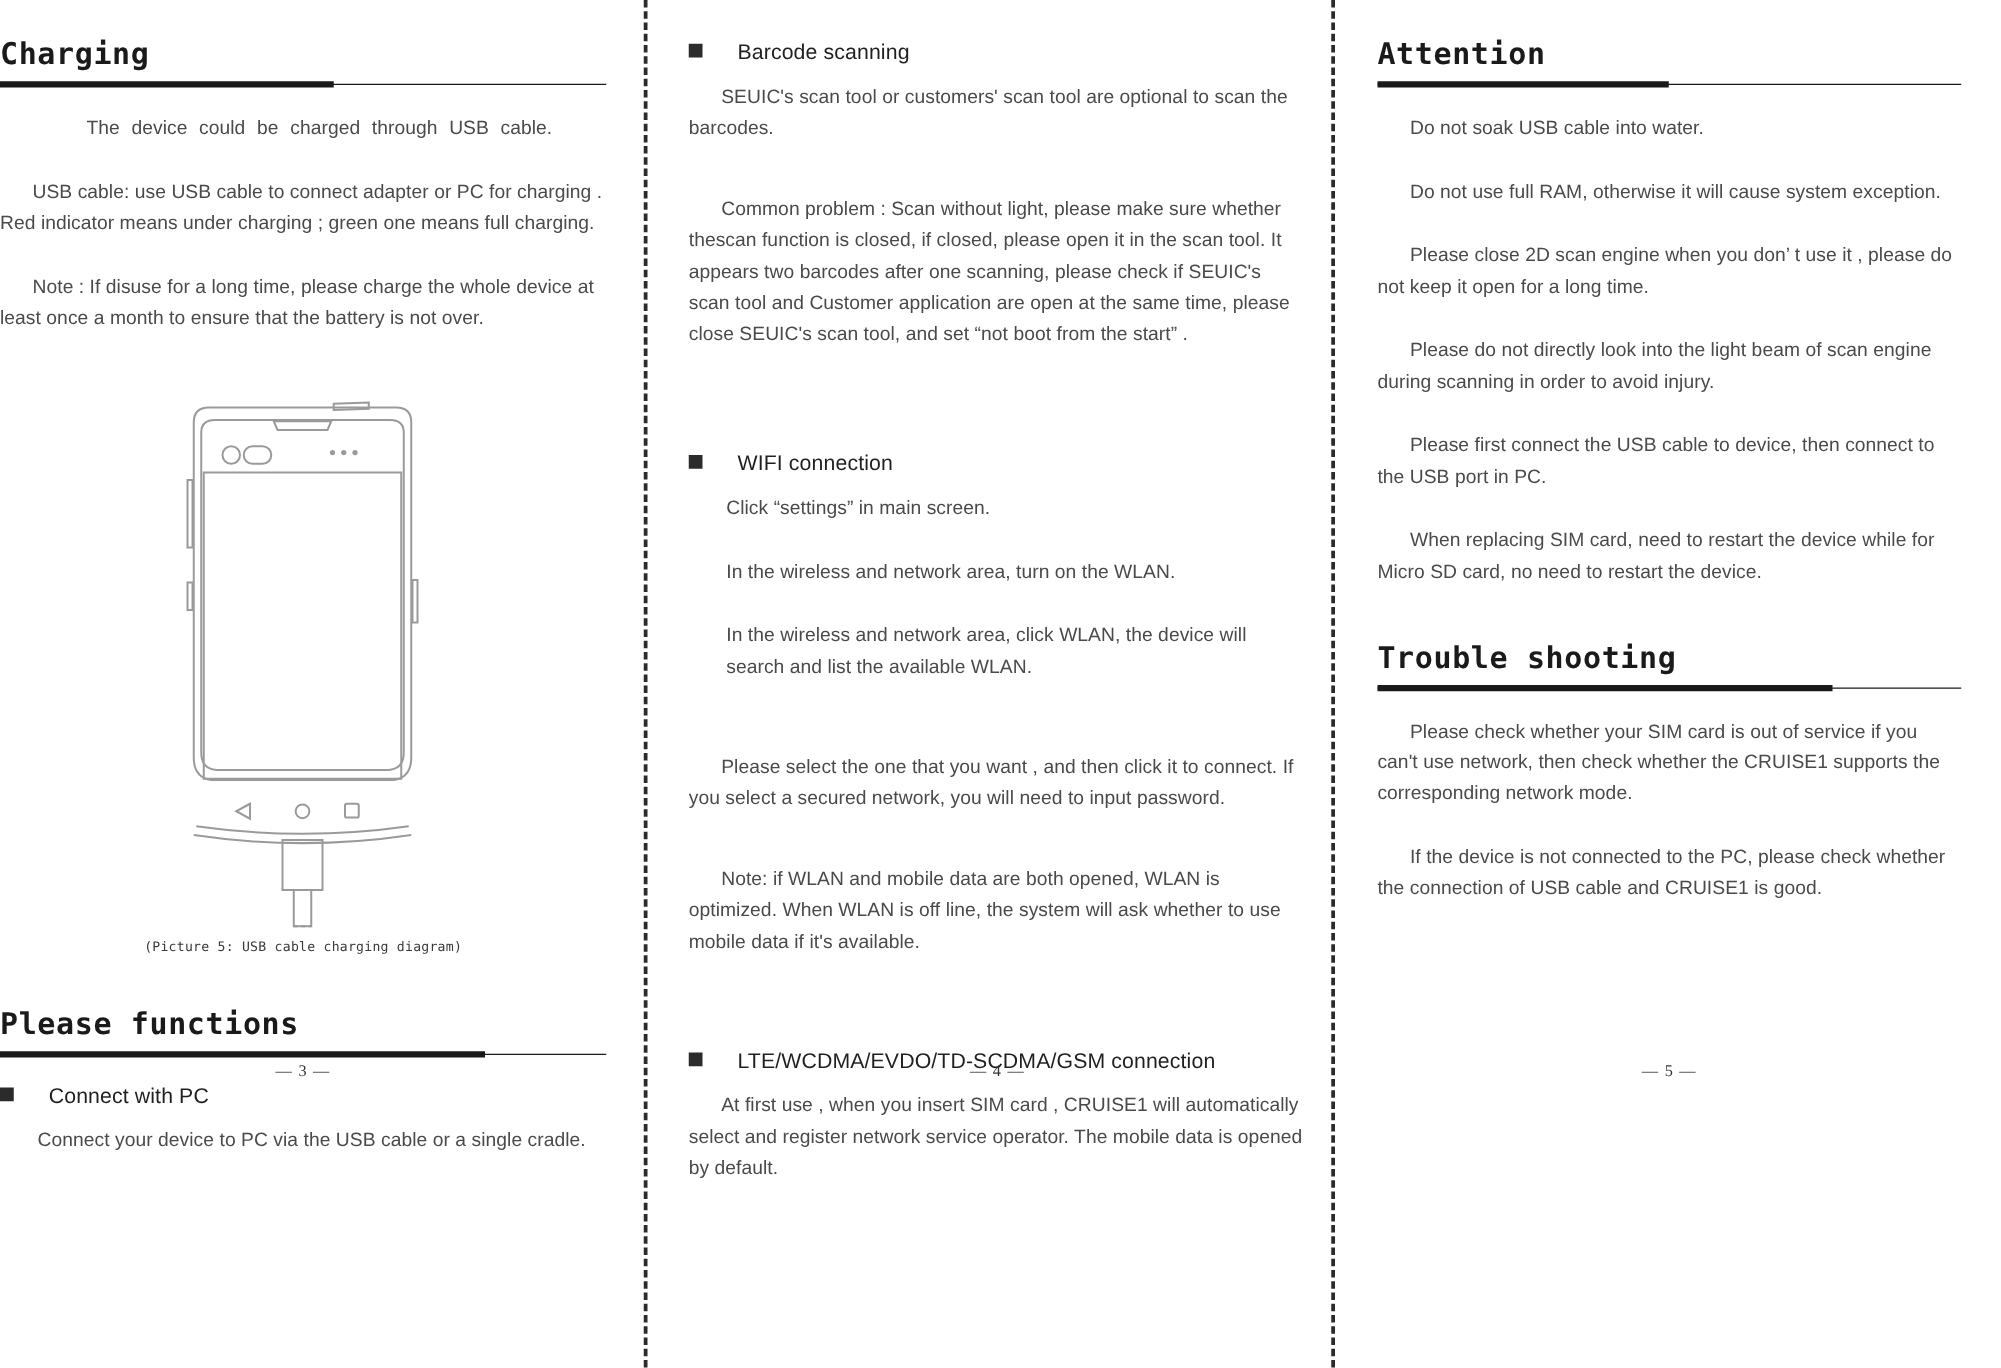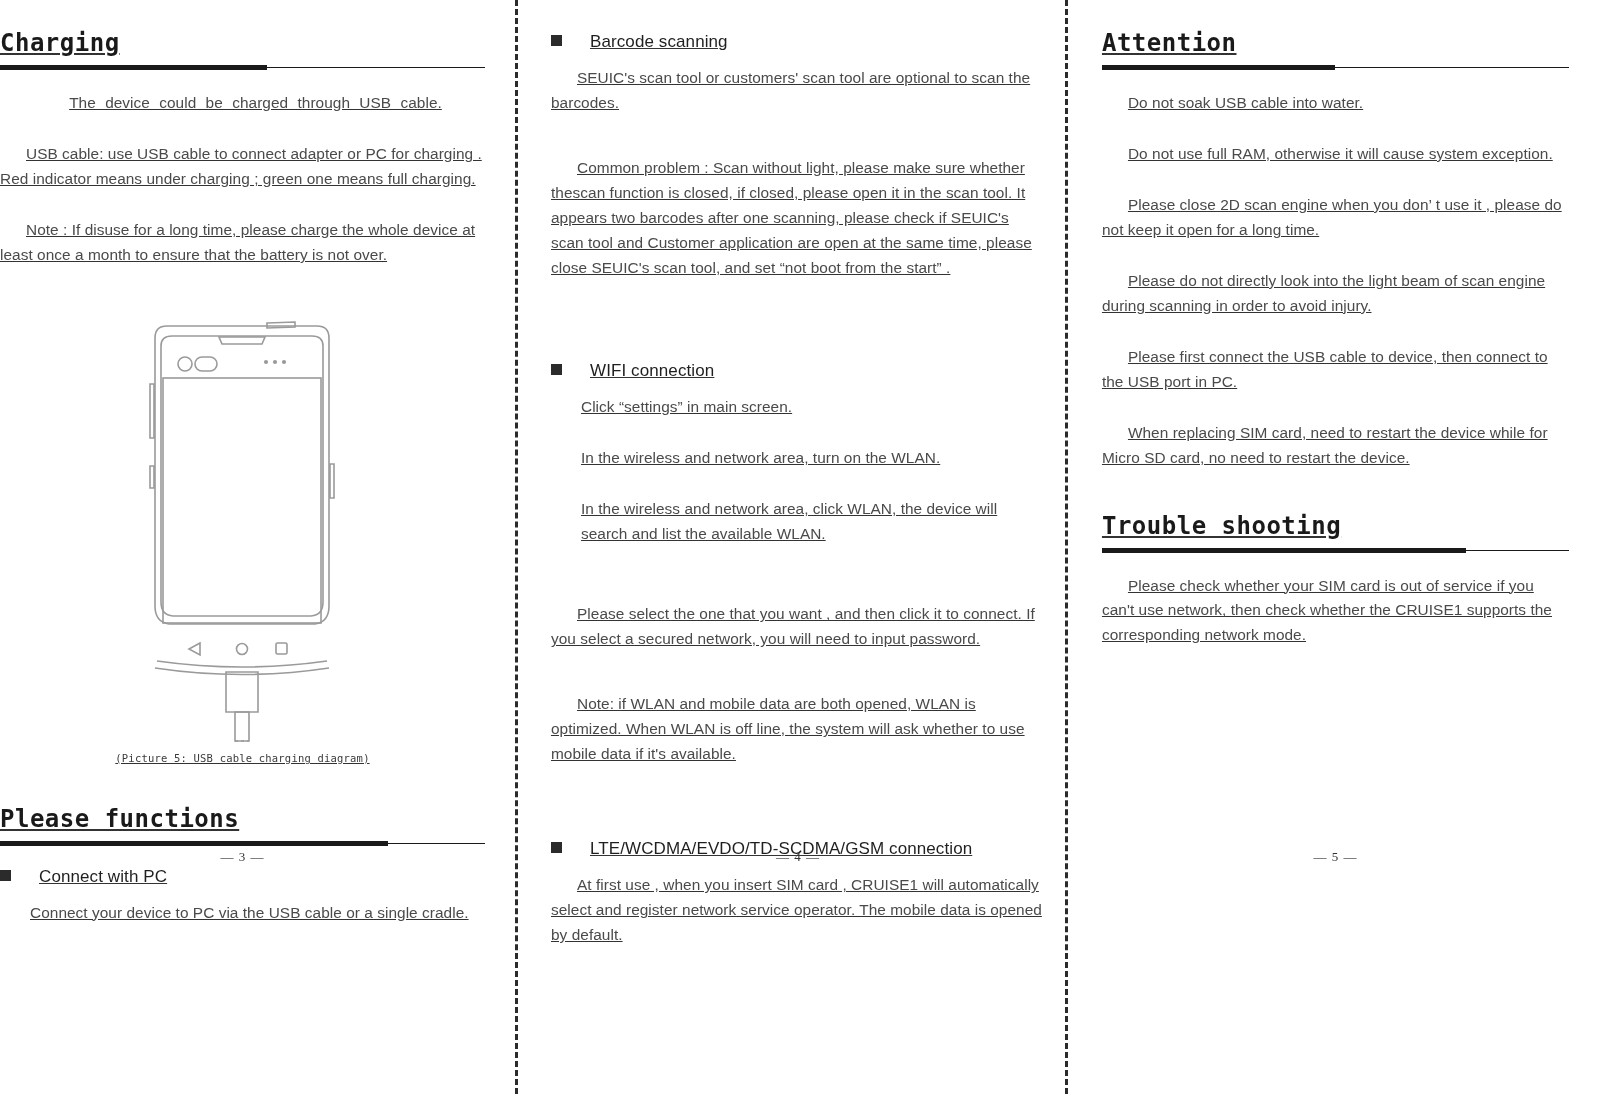--- a/index.html
+++ b/index.html
@@ -20,21 +20,20 @@
     inset: 0;
     display: flex;
     flex-direction: row;
   }
 
   
   .column {
     position: relative;
     box-sizing: border-box;
     height: 903px;
-    text-decoration: underline;
   }
   .col-1 { width: 517px; padding: 0 30px 0 0; }
   .col-2 { width: 549px; padding: 0 20px 0 33px; }
   .col-3 { width: 535px; padding: 0 32px 0 34px; }
 
   .divider {
     width: 0;
     border-left: 3px dashed #2b2b2b;
     height: 1094px;
     flex: 0 0 auto;
@@ -308,18 +307,19 @@
 
     <div class="gap-lg"></div>
 
     <h1 class="sec-heading">Trouble shooting</h1>
     <div class="rule w78"></div>
 
     <div class="gap-sm"></div>
 
     <p class="para">Please check  whether  your SIM card is out of service if you can't use network, then check whether the CRUISE1 supports the corresponding network mode.</p>
     <div class="gap-md"></div>
+    <p class="para">If the device is not connected to the PC, please check whether the connection of USB cable and CRUISE1 is good.</p>
     <div class="gap-lg"></div>
 
     <div class="page-footer">— 5 —</div>
   </div>
 
 </div>
 
 </body></html>

